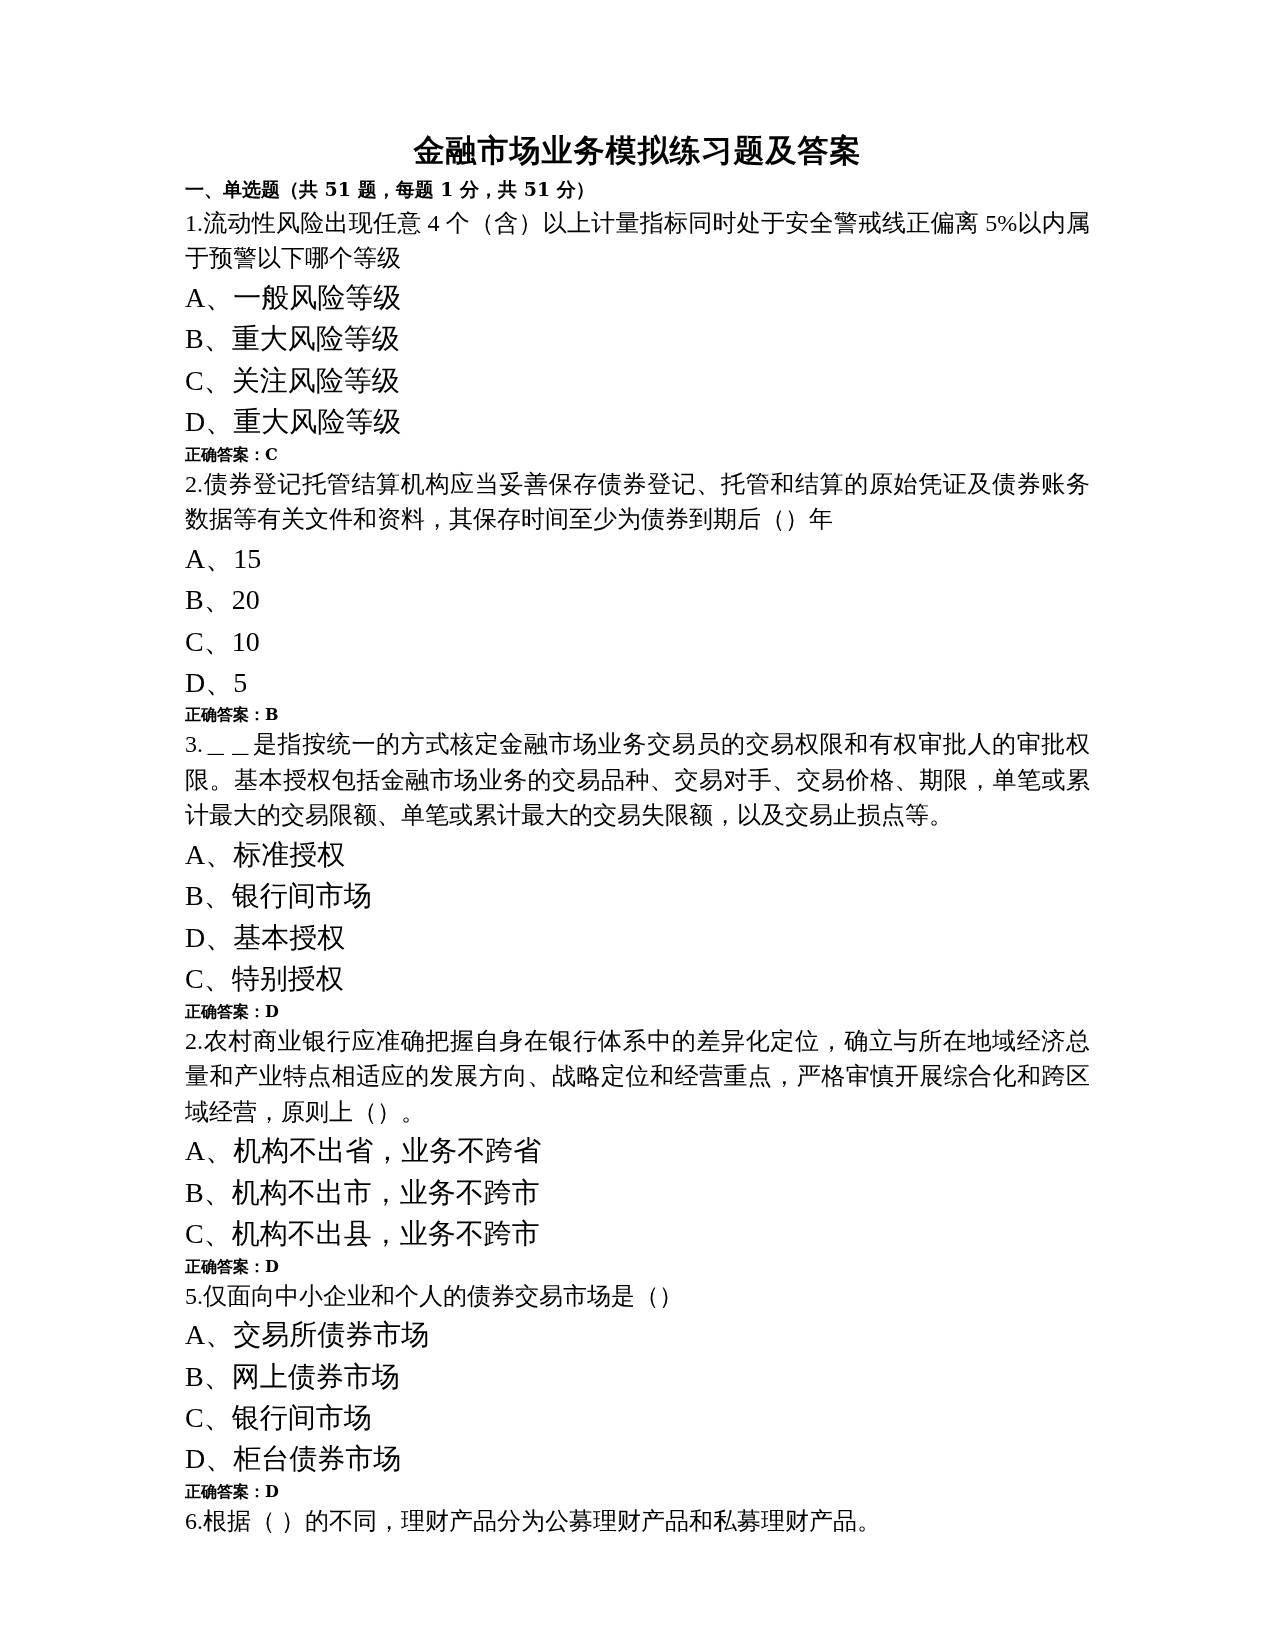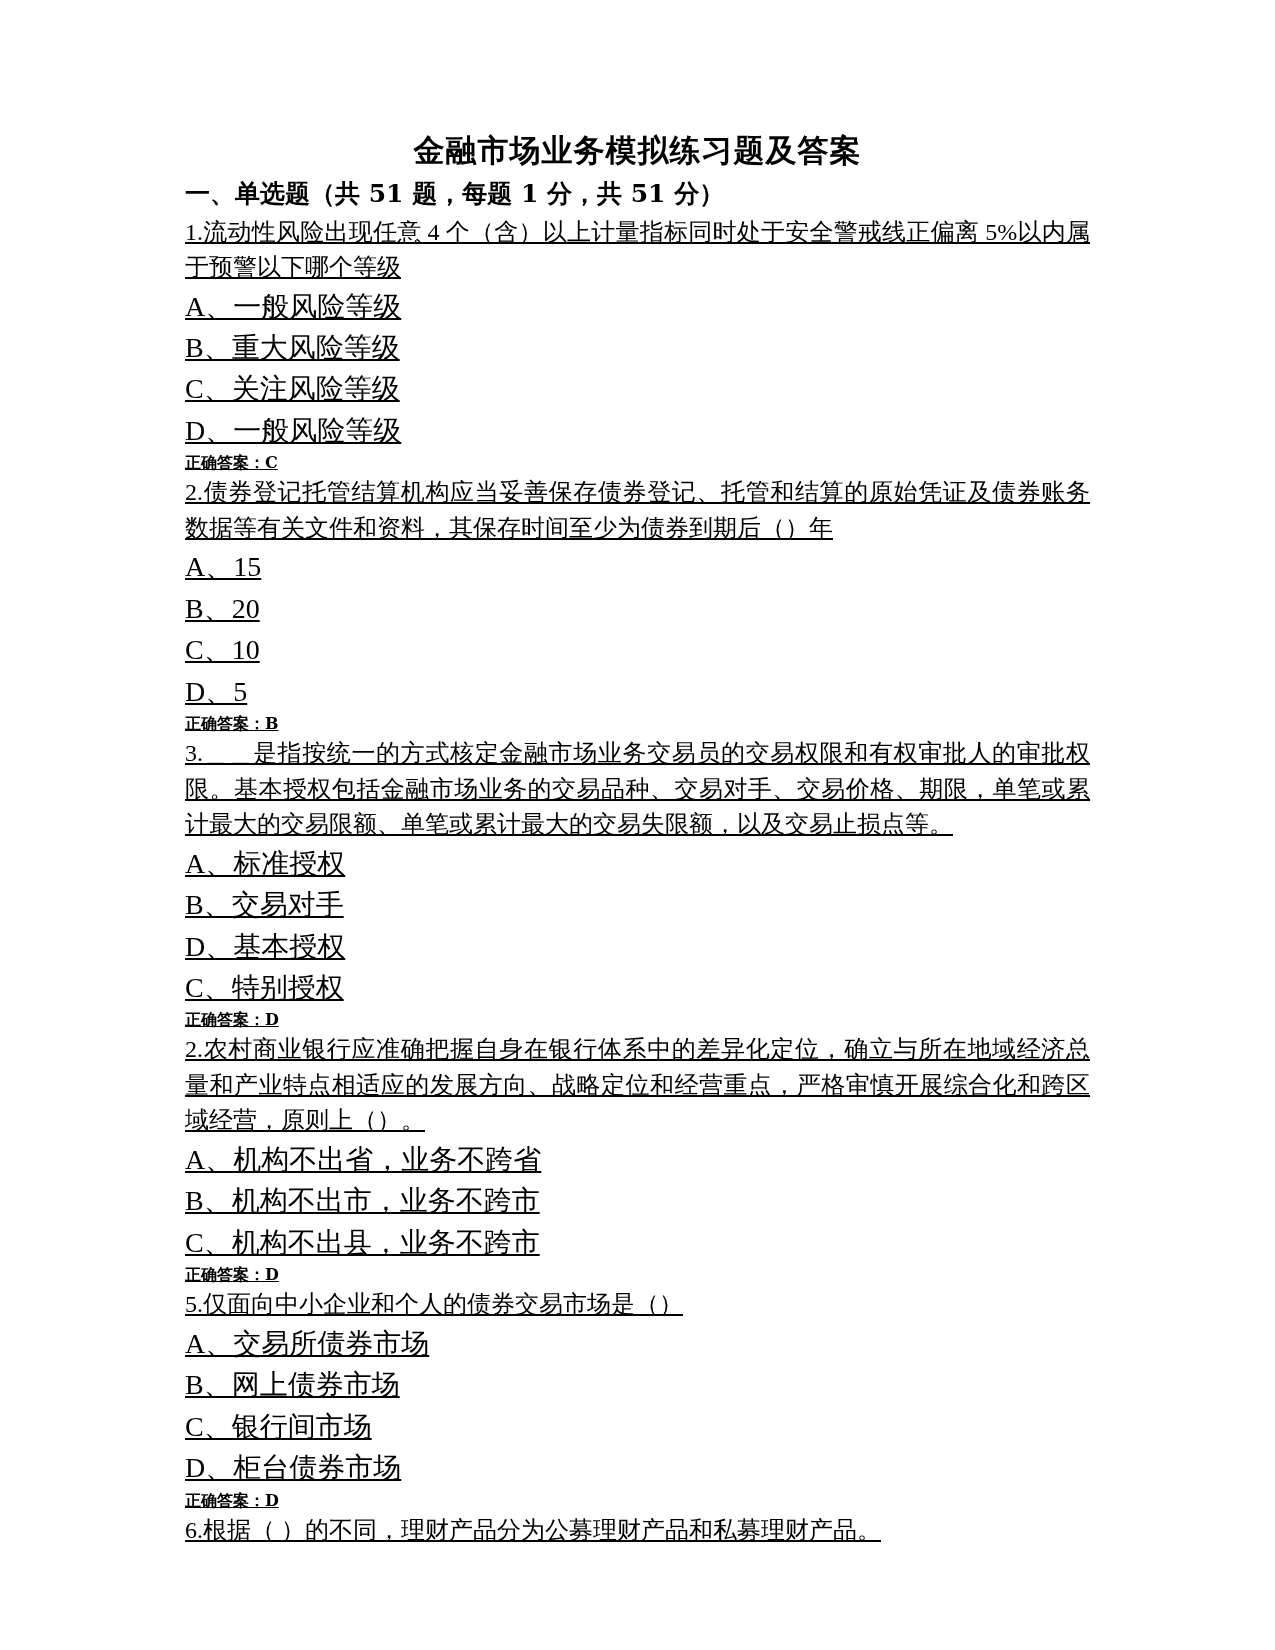--- a/index.html
+++ b/index.html
@@ -23,21 +23,21 @@
     font-family: "DejaVu Serif", "Liberation Serif", serif;
     font-weight: bold;
     font-size: 31px;
     letter-spacing: 1px;
     margin: 0 0 6px 0;
     line-height: 1.3;
   }
   .section-heading {
     font-family: "DejaVu Serif", "Liberation Serif", serif;
     font-weight: bold;
-    font-size: 25px;
+    font-size: 19px;
     margin: 0 0 2px 0;
     line-height: 1.45;
   }
   .q-stem {
     font-size: 24px;
     line-height: 1.48;
     margin: 0;
     text-align: justify;
   }
   .q-option {
@@ -47,54 +47,53 @@
   }
   .q-answer {
     font-family: "DejaVu Serif", "Liberation Serif", serif;
     font-weight: bold;
     font-size: 16px;
     line-height: 1.5;
     margin: 0;
   }
   .q-block {
     margin: 0 0 0 0;
-    text-decoration: underline;
   }
 </style>
 </head>
 <body>
 
 <div class="page">
 
   <h1 class="doc-title">金融市场业务模拟练习题及答案</h1>
 
   <div class="section-heading">一、单选题（共 51 题，每题 1 分，共 51 分）</div>
 
   <div class="q-block">
     <p class="q-stem">1.流动性风险出现任意 4 个（含）以上计量指标同时处于安全警戒线正偏离 5%以内属于预警以下哪个等级</p>
     <p class="q-option">A、一般风险等级</p>
     <p class="q-option">B、重大风险等级</p>
     <p class="q-option">C、关注风险等级</p>
-    <p class="q-option">D、一般风险等级</p>
+    <p class="q-option">D、重大风险等级</p>
     <p class="q-answer"><span>正确答案：</span><span>C</span></p>
   </div>
 
   <div class="q-block">
     <p class="q-stem">2.债券登记托管结算机构应当妥善保存债券登记、托管和结算的原始凭证及债券账务数据等有关文件和资料，其保存时间至少为债券到期后（）年</p>
     <p class="q-option">A、15</p>
     <p class="q-option">B、20</p>
     <p class="q-option">C、10</p>
     <p class="q-option">D、5</p>
     <p class="q-answer"><span>正确答案：</span><span>B</span></p>
   </div>
 
   <div class="q-block">
     <p class="q-stem">3.＿＿是指按统一的方式核定金融市场业务交易员的交易权限和有权审批人的审批权限。基本授权包括金融市场业务的交易品种、交易对手、交易价格、期限，单笔或累计最大的交易限额、单笔或累计最大的交易失限额，以及交易止损点等。</p>
     <p class="q-option">A、标准授权</p>
-    <p class="q-option">B、交易对手</p>
+    <p class="q-option">B、银行间市场</p>
     <p class="q-option">D、基本授权</p>
     <p class="q-option">C、特别授权</p>
     <p class="q-answer"><span>正确答案：</span><span>D</span></p>
   </div>
 
   <div class="q-block">
     <p class="q-stem">2.农村商业银行应准确把握自身在银行体系中的差异化定位，确立与所在地域经济总量和产业特点相适应的发展方向、战略定位和经营重点，严格审慎开展综合化和跨区域经营，原则上（）。</p>
     <p class="q-option">A、机构不出省，业务不跨省</p>
     <p class="q-option">B、机构不出市，业务不跨市</p>
     <p class="q-option">C、机构不出县，业务不跨市</p>

